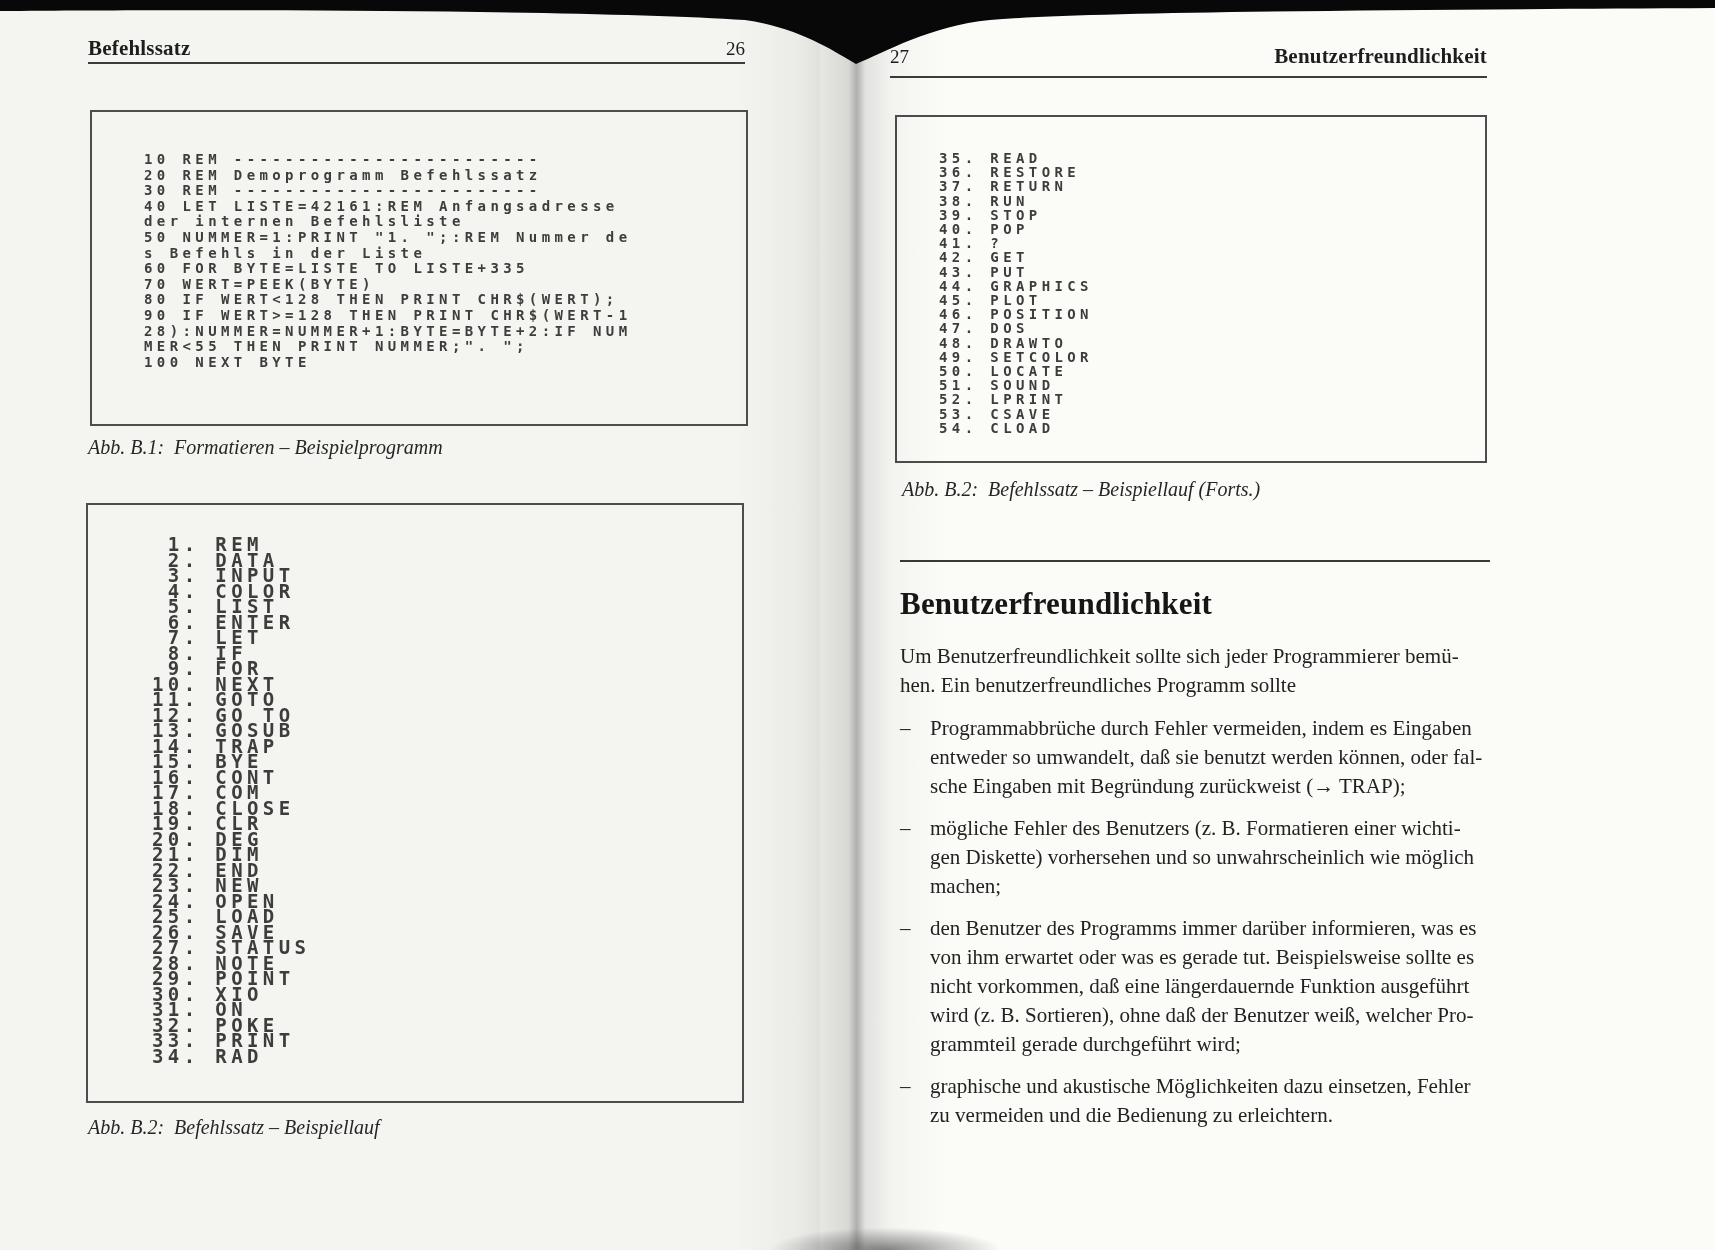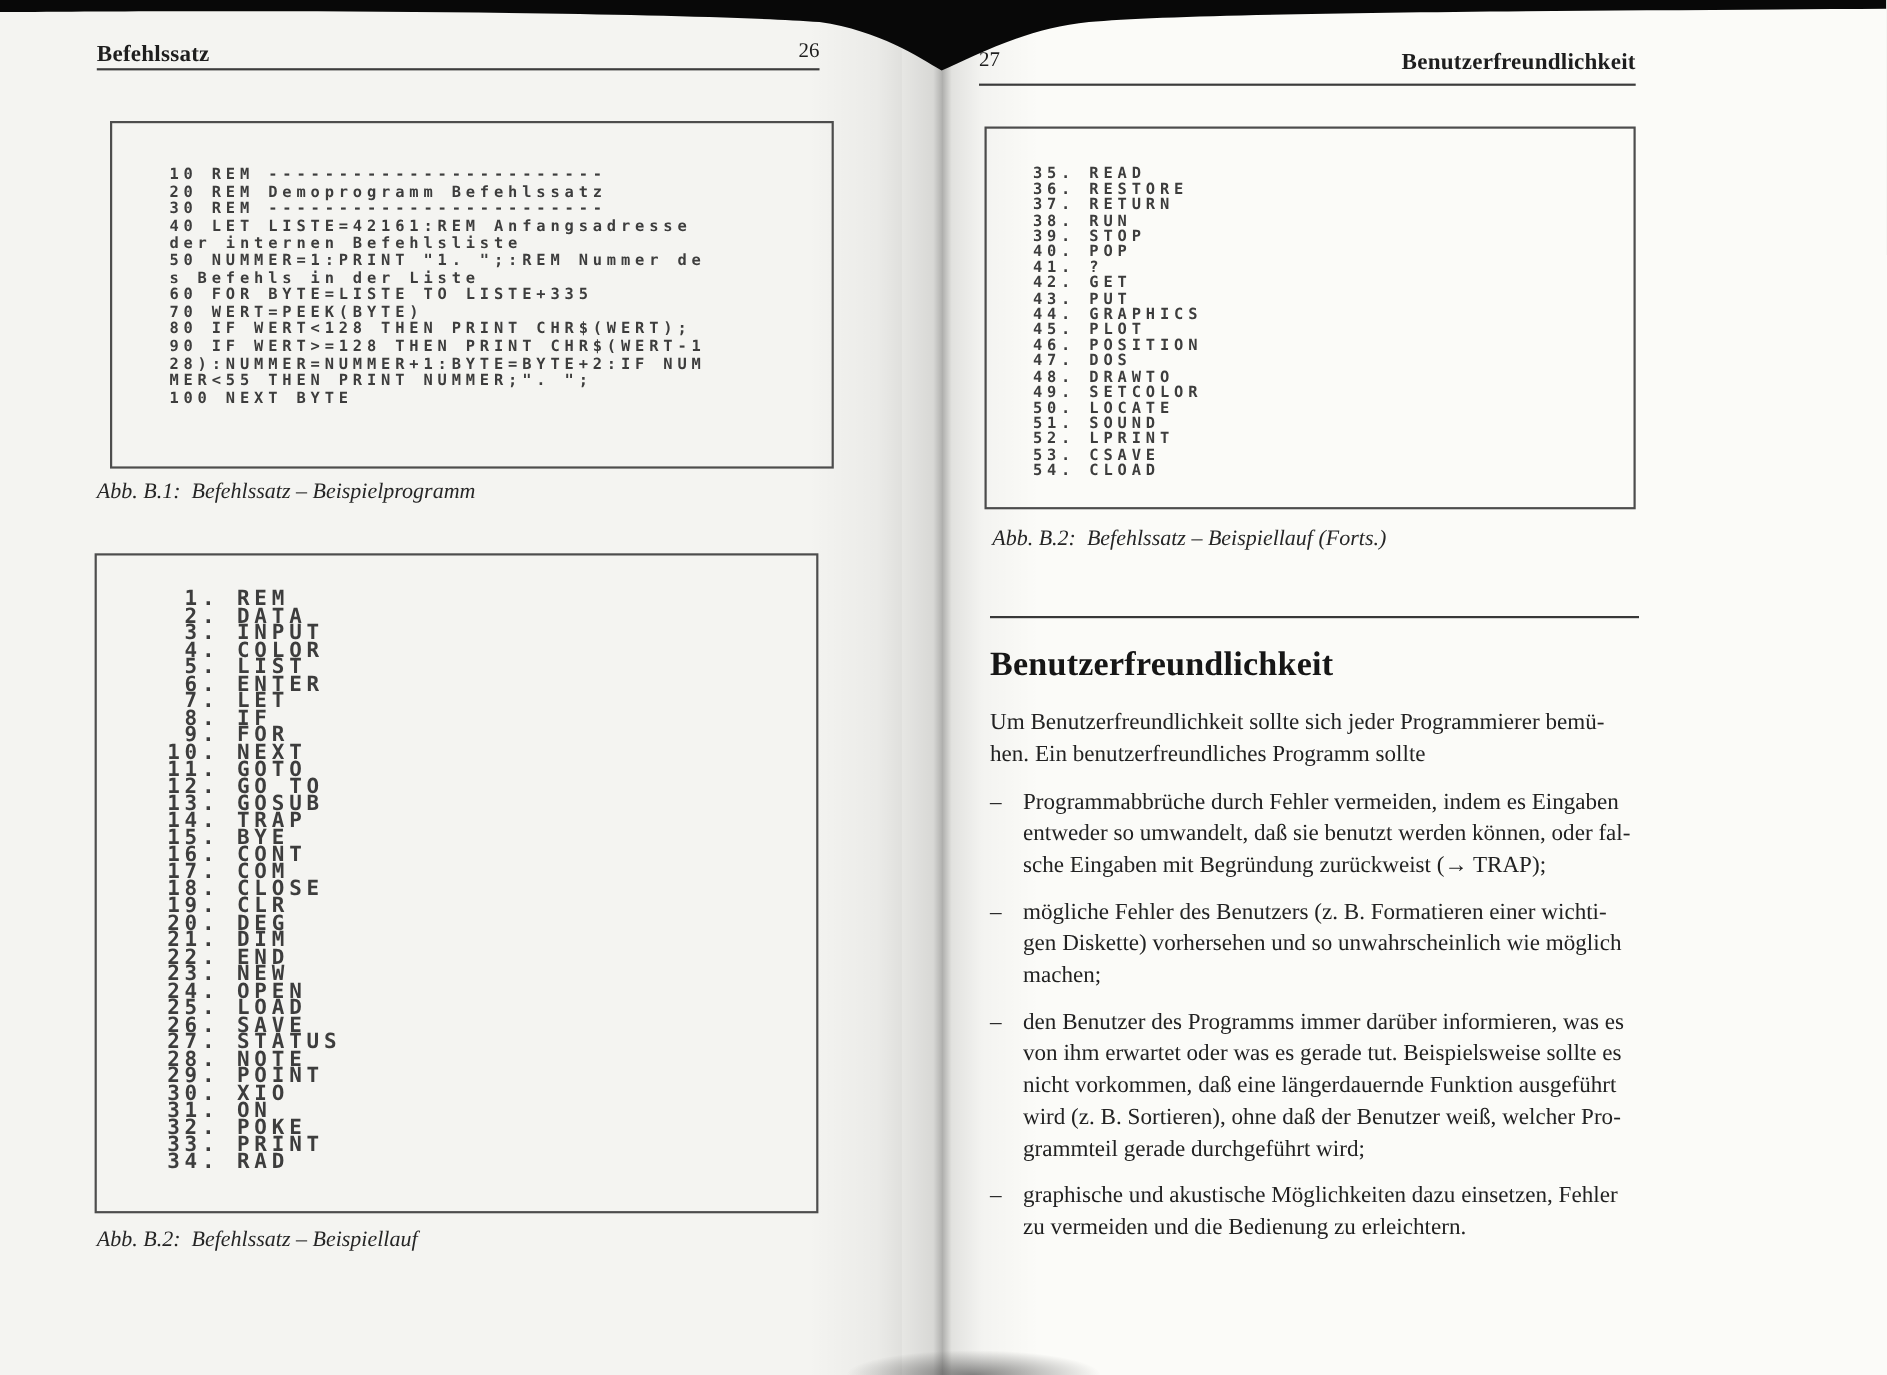--- a/index.html
+++ b/index.html
@@ -17,32 +17,32 @@
       rgba(0,0,0,0.14) 54%, rgba(0,0,0,0.30) 58%, rgba(0,0,0,0.10) 62%,
       rgba(0,0,0,0.03) 75%, rgba(0,0,0,0) 100%);
   }
   .gutter-bottom {
     position:absolute; left:745px; width:280px; height:30px; bottom:0; z-index:41; pointer-events:none;
     background:radial-gradient(ellipse 55% 100% at 50% 100%, rgba(55,55,55,0.6), rgba(55,55,55,0) 75%);
   }
   .scan-top { position:absolute; top:0; left:0; z-index:50; pointer-events:none; }
 
   
-  .runhead-row { position:absolute; display:flex; justify-content:space-between; align-items:flex-start; }
+  .runhead-row { position:absolute; display:flex; justify-content:space-between; align-items:center; }
   .runhead-left  { left:88px; top:36px; width:657px; }
   .runhead-right { left:890px; top:44px; width:597px; }
   .runhead-title { font-size:21px; font-weight:bold; letter-spacing:0.2px; }
   .pageno { font-size:19px; }
   .head-rule { position:absolute; border-top:2px solid #3c3c3c; }
   .head-rule-left  { left:88px; top:62px; width:657px; }
   .head-rule-right { left:890px; top:76px; width:597px; }
 
   
   .figbox { position:absolute; border:2px solid #4d4d4d; background:transparent; }
-  .figbox-1 { left:100px;  top:110px; width:658px; height:316px; }
+  .figbox-1 { left:90px;  top:110px; width:658px; height:316px; }
   .figbox-2 { left:86px;  top:503px; width:658px; height:600px; }
   .figbox-3 { left:895px; top:115px; width:592px; height:348px;padding-left:32px; }
 
   pre.dotmatrix {
     font-family:"DejaVu Sans Mono", monospace; font-weight:bold; color:#3d3d3d;
     white-space:pre; position:absolute;
   }
   .code-b1 { left:52px; top:40px; font-size:14px; line-height:15.6px; letter-spacing:4.4px; }
   .list-b2 { left:64px; top:32px; font-size:19px; line-height:15.5px; letter-spacing:4.4px; }
   .list-b2c{ left:42px; top:34px; font-size:14px; line-height:14.2px; letter-spacing:4.4px; }
@@ -82,21 +82,21 @@
 50 NUMMER=1:PRINT "1. ";:REM Nummer de
 s Befehls in der Liste
 60 FOR BYTE=LISTE TO LISTE+335
 70 WERT=PEEK(BYTE)
 80 IF WERT&lt;128 THEN PRINT CHR$(WERT);
 90 IF WERT&gt;=128 THEN PRINT CHR$(WERT-1
 28):NUMMER=NUMMER+1:BYTE=BYTE+2:IF NUM
 MER&lt;55 THEN PRINT NUMMER;". ";
 100 NEXT BYTE</pre>
 </div>
-<div class="caption caption-1">Abb. B.1:  Befehlssatz – Beispielprogramm</div>
+<div class="caption caption-1">Abb. B.1:  Formatieren – Beispielprogramm</div>
 
 <div class="figbox figbox-2">
   <pre class="dotmatrix list-b2"> 1. REM
  2. DATA
  3. INPUT
  4. COLOR
  5. LIST
  6. ENTER
  7. LET
  8. IF

